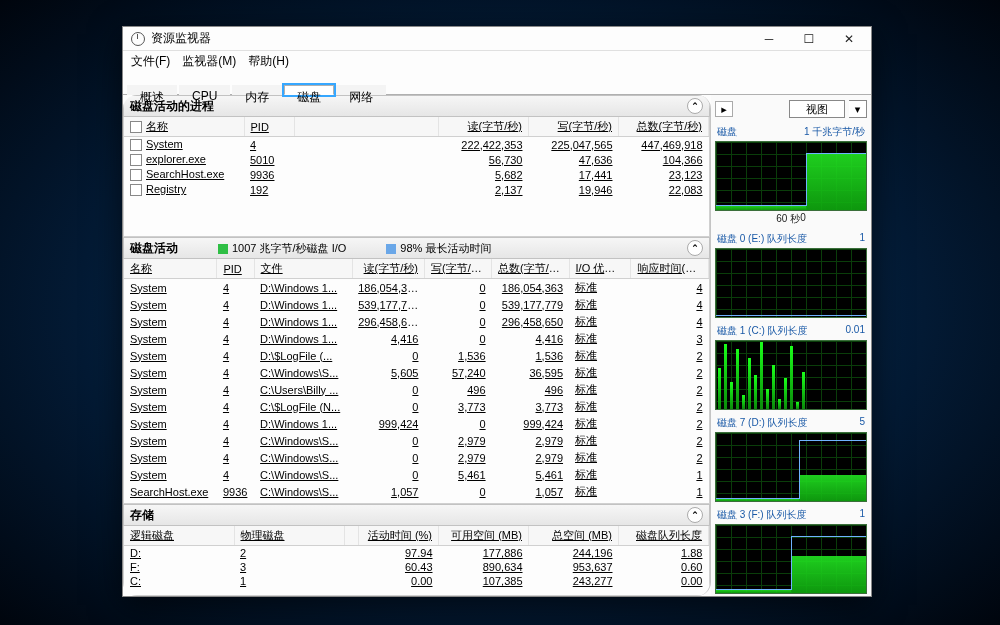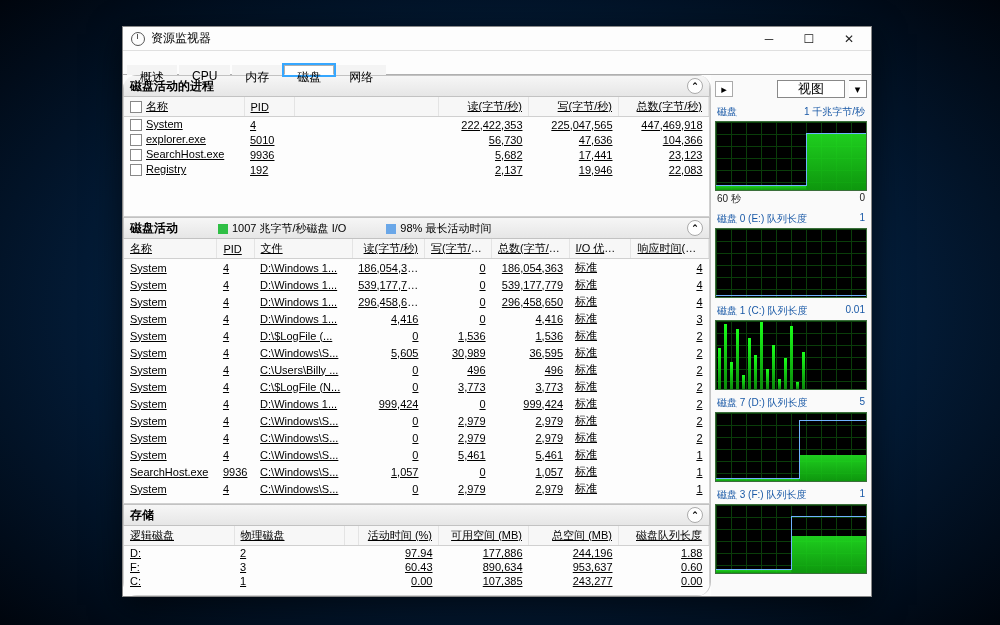--- a/index.html
+++ b/index.html
@@ -58,21 +58,21 @@
   .tab.active {
     background:#fff; border-color:#b0b0b0; border-bottom:1px solid #fff;
   }
   .tab.highlight { box-shadow: 0 0 0 2px #36a7ff; z-index: 3; }
 
   .content { flex:1; display:flex; overflow:hidden; }
   .main { flex:1; display:flex; flex-direction:column; overflow:hidden; border-right:1px solid #c4c4c4;border-radius:14px;}
   .right { width:160px; display:flex; flex-direction:column; padding: 4px 4px 0 4px; overflow:hidden; background:#fafafa;}
   .right-header { display:flex; justify-content:flex-end; align-items:center; gap:4px; height:20px;}
   .right-arrow { width:18px; height:16px; border:1px solid #aaa; display:flex; align-items:center; justify-content:center; background:#fff;}
-  .view-combo { width:68px; height:18px; border:1px solid #888; display:flex; align-items:center; justify-content:center; font-size:13px; background:#fff;}
+  .view-combo { width:56px; height:18px; border:1px solid #888; display:flex; align-items:center; justify-content:center; font-size:11px; background:#fff;}
   .view-dd { width:18px; height:18px; border:1px solid #888; border-left:none; display:flex; align-items:center; justify-content:center; background:#fff;}
 
   .section-header {
     height:22px; background: linear-gradient(#f6f6f6,#e6e6e6);
     border:1px solid #c2c2c2; display:flex; align-items:center;
     padding: 0 6px; font-weight:bold; font-size:12px; gap: 40px;
   }
   .section-header .chev {
     margin-left:auto; width:16px; height:16px; border:1px solid #aaa; border-radius:50%;
     display:flex; align-items:center; justify-content:center; font-size:9px; background:#fff;
@@ -87,21 +87,21 @@
     background:#f7f7f7; font-weight:normal; text-align:left;
     padding: 2px 6px; border-bottom:1px solid #d0d0d0; border-right:1px solid #e4e4e4;
     white-space:nowrap; overflow:hidden; text-overflow:ellipsis;
   }
   td { padding: 1px 6px; white-space:nowrap; overflow:hidden; text-overflow:ellipsis; }
   .num { text-align: right; }
   .chk { width:12px; height:12px; border:1px solid #888; display:inline-block; margin-right:4px; vertical-align:middle; background:#fff;}
 
   .chart-block { margin-top:6px; }
   .chart-title { display:flex; justify-content:space-between; font-size:10px; color:#1858a6; padding:0 2px 2px 2px;}
-  .chart-footer { display:flex; justify-content:space-between; font-size:10px; color:#222; padding:1px 2px 0 2px;}
+  .chart-footer { display:flex; justify-content:center; font-size:10px; color:#222; padding:1px 2px 0 2px;}
   .chart {
     width:100%; height:70px; background:#000; position:relative; overflow:hidden;
     border:1px solid #3a6e3a;
   }
   .chart .grid { position:absolute; inset:0; background-image:
       linear-gradient(#0a3d0a 1px, transparent 1px),
       linear-gradient(90deg, #0a3d0a 1px, transparent 1px);
     background-size: 15px 12px;
   }
   .area { position:absolute; bottom:0; background:linear-gradient(180deg, #22e522 0%, #0fa80f 100%); opacity:0.9;}
@@ -116,20 +116,25 @@
 
   <div class="titlebar">
     <span class="app-icon"></span>
     <span>资源监视器</span>
     <span class="spacer"></span>
     <div class="win-btn">─</div>
     <div class="win-btn">☐</div>
     <div class="win-btn win-close">✕</div>
   </div>
 
+  <div class="menubar">
+    <span>文件(F)</span>
+    <span>监视器(M)</span>
+    <span>帮助(H)</span>
+  </div>
 
   <div class="tabs">
     <div class="tab">概述</div>
     <div class="tab">CPU</div>
     <div class="tab">内存</div>
     <div class="tab active highlight">磁盘</div>
     <div class="tab">网络</div>
   </div>
 
   <div class="content">
@@ -275,21 +280,21 @@
                 <td class="num">1,536</td>
                 <td class="num">1,536</td>
                 <td>标准</td>
                 <td class="num">2</td>
               </tr>
               <tr>
                 <td>System</td>
                 <td>4</td>
                 <td>C:\Windows\S...</td>
                 <td class="num">5,605</td>
-                <td class="num">30,989</td>
+                <td class="num">57,240</td>
                 <td class="num">36,595</td>
                 <td>标准</td>
                 <td class="num">2</td>
               </tr>
               <tr>
                 <td>System</td>
                 <td>4</td>
                 <td>C:\Users\Billy ...</td>
                 <td class="num">0</td>
                 <td class="num">496</td>

